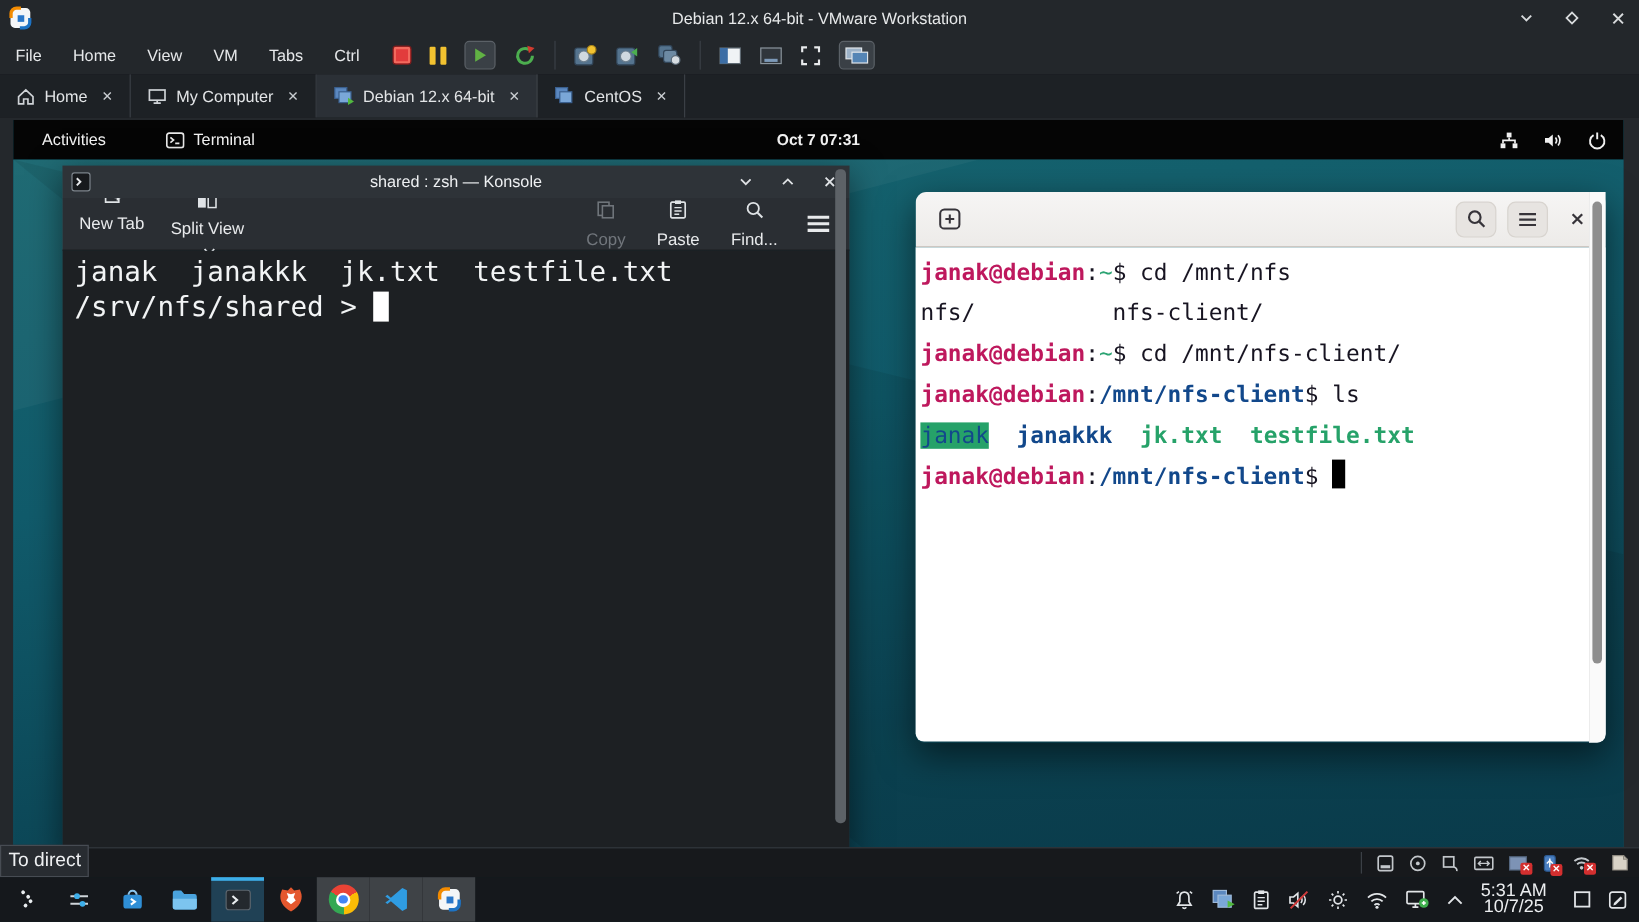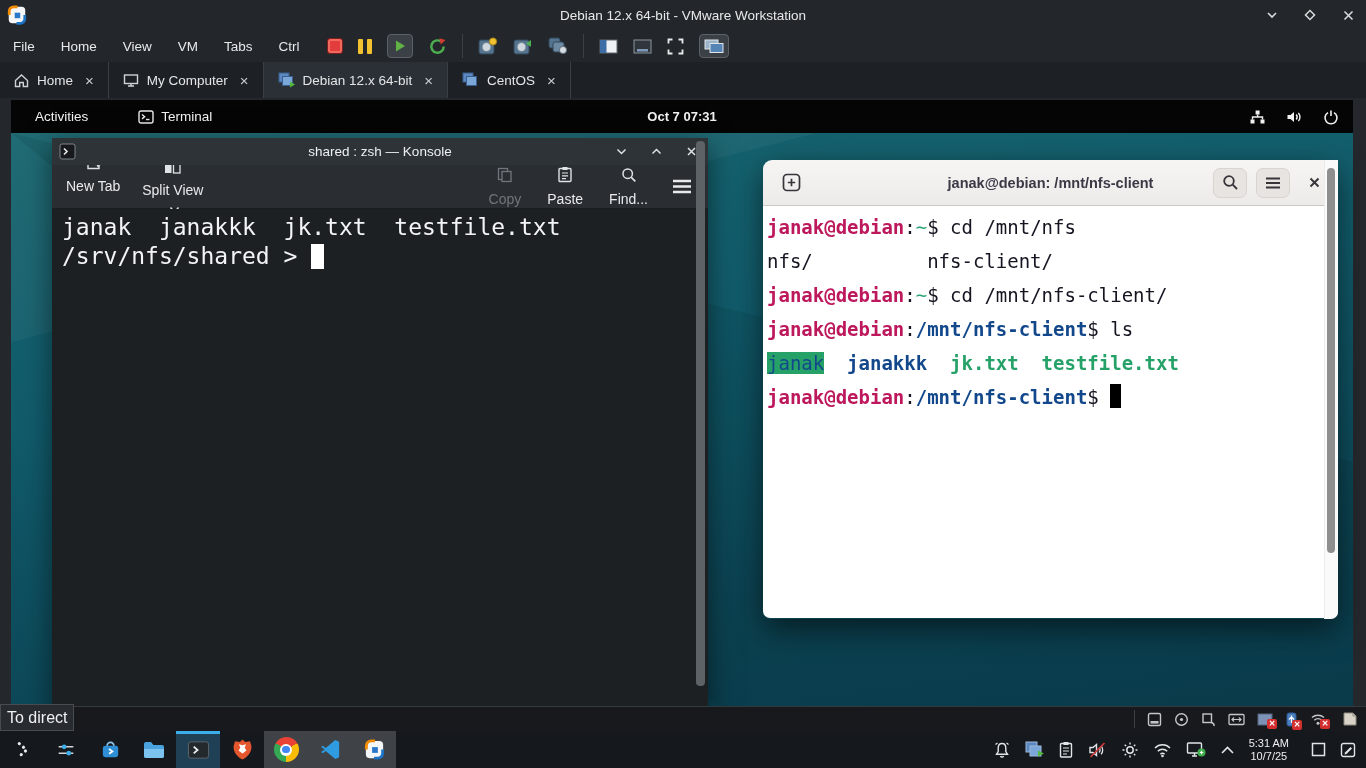--- a/index.html
+++ b/index.html
@@ -103,21 +103,21 @@
           color:#fff; font-size:8px; line-height:10px; text-align:center; font-weight:700; }
 
   
   #taskbar { position:absolute; left:0; top:731px; width:1366px; height:37px; background:#15181c; z-index:4;
              display:flex; align-items:center; }
   .slot { width:44px; height:37px; display:flex; align-items:center; justify-content:center; position:relative; }
   .slot.running { background:#3f4347; }
   .slot.active-task { background:rgba(61,174,233,.28); }
   .slot.active-task::before { content:""; position:absolute; top:0; left:0; right:0; height:3px; background:#3daee9; }
   #tray { position:absolute; right:6px; display:flex; align-items:center; gap:14px; color:#e2e5e8; }
-  #tray-clock { text-align:center; font-size:11px; line-height:12.5px; color:#eceef0; }
+  #tray-clock { text-align:center; font-size:15px; line-height:12.5px; color:#eceef0; }
   .chrome-outer { width:25px; height:25px; border-radius:50%; position:relative;
                   background:conic-gradient(from 60deg,#fbbc05 0 120deg,#34a853 0 240deg,#ea4335 0 360deg); }
   .chrome-inner { position:absolute; inset:6.5px; border-radius:50%; background:#fff; }
   .chrome-core  { position:absolute; inset:8.8px; border-radius:50%; background:#4285f4; }
 </style>
 </head>
 <body>
 
 <div id="titlebar">
   <span id="vm-logo">
@@ -400,21 +400,20 @@
 </div>
 
 <div id="gterm">
   <div id="g-header">
     <span id="g-newtab">
       <svg width="19" height="19" viewBox="0 0 19 19">
         <rect x="1.5" y="1.5" width="16" height="16" rx="3.5" fill="none" stroke="#37343a" stroke-width="1.7"></rect>
         <path d="M9.5 5.8 V13.2 M5.8 9.5 H13.2" stroke="#37343a" stroke-width="1.7"></path>
       </svg>
     </span>
-    <span id="g-title">janak@debian: /mnt/nfs-client</span>
     <span id="g-right">
       <span class="g-btn">
         <svg width="17" height="17" viewBox="0 0 17 17">
           <circle cx="7" cy="7" r="4.8" fill="none" stroke="#37343a" stroke-width="1.8"></circle>
           <path d="M10.7 10.7 L15 15" stroke="#37343a" stroke-width="1.9"></path>
         </svg>
       </span>
       <span class="g-btn">
         <svg width="16" height="12" viewBox="0 0 16 12">
           <path d="M1 1.5 h14 M1 6 h14 M1 10.5 h14" stroke="#37343a" stroke-width="1.8"></path>

